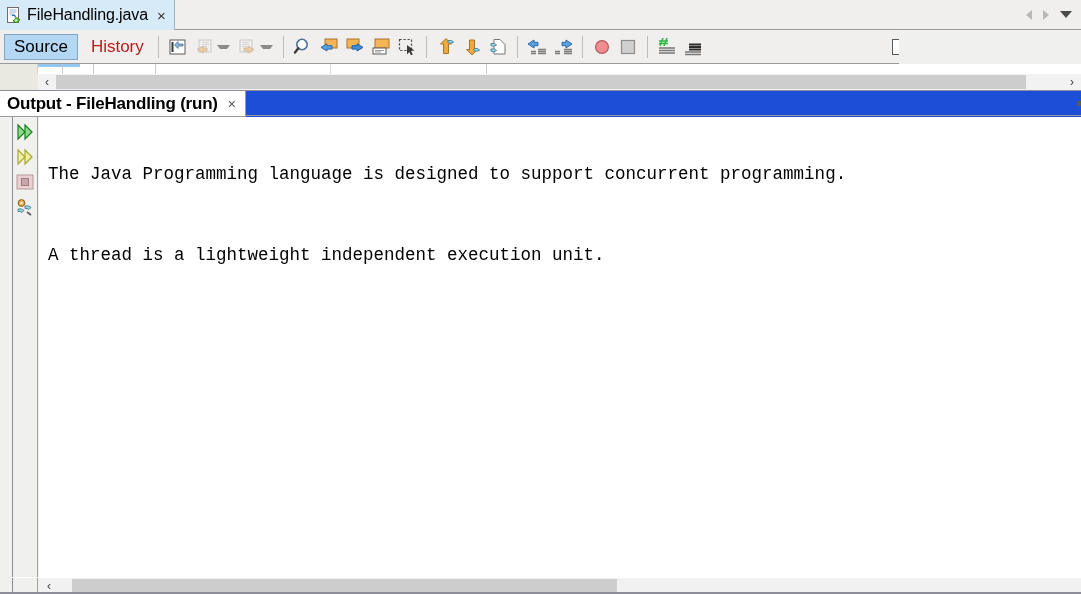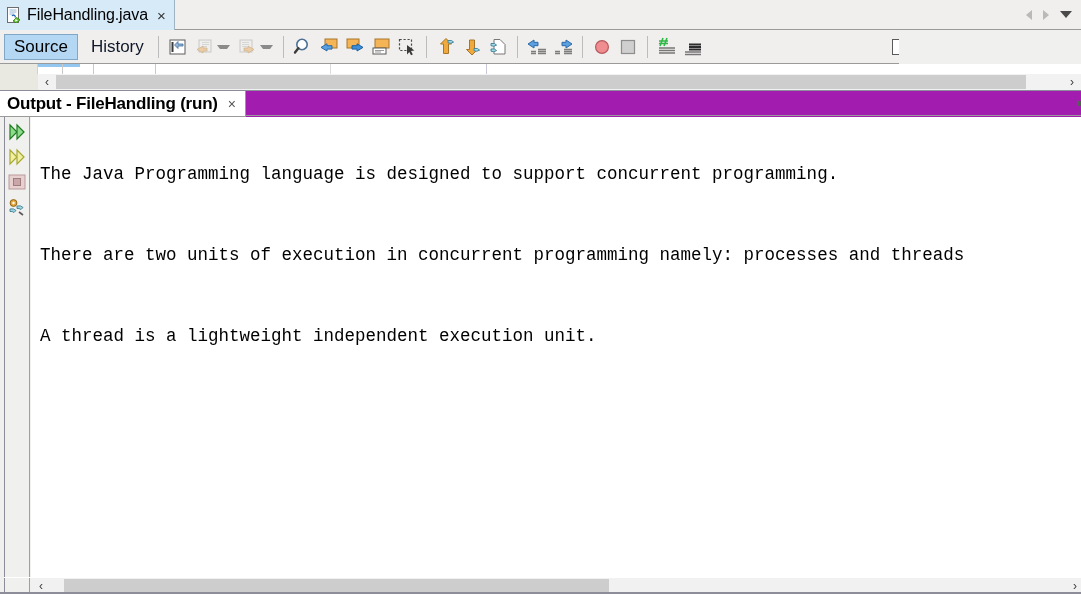--- a/index.html
+++ b/index.html
@@ -100,21 +100,21 @@
     background: #b4d7f4;
     border: 1px solid #7fa8c8;
     box-sizing: border-box;
   }
   .hist-tab {
     height: 26px;
     margin-left: 5px;
     padding: 0 8px;
     display: flex; align-items: center;
     font-size: 17px;
-    color: #0f172a;
+    color: #b91c1c;
     background: transparent;
     box-sizing: border-box;
   }
   .tb-sep {
     width: 1px; height: 22px;
     background: #bcbcbc;
     margin: 0 6px;
     flex: 0 0 1px;
   }
   .tb-btn {
@@ -207,21 +207,21 @@
     position: absolute;
     left: 0; top: 91px;
     width: 1081px; height: 503px;
     background: #f0f0ef;
     box-sizing: border-box;
   }
   .output-tabbar {
     position: absolute;
     left: 0; top: 0;
     width: 1081px; height: 26px;
-    background: #a21caf;
+    background: #1d4ed8;
     box-sizing: border-box;
   }
   .output-tab {
     position: absolute;
     left: 0; top: 0;
     height: 26px;
     display: flex; align-items: center;
     padding: 0 9px 0 7px;
     background: #ffffff;
     border: 1px solid #9a9a9a;
@@ -253,21 +253,21 @@
   .otab-far-right {
     position: absolute;
     right: 0; top: 10px;
     width: 4px; height: 5px;
     background: #5a5a5a;
   }
 
   
   .output-body {
     position: absolute;
-    left: 4px; top: 26px;
+    left: 12px; top: 26px;
     width: 987px; height: 477px;
     box-sizing: border-box;
   }
   .output-side {
     position: absolute;
     left: 0; top: 0;
     width: 26px; height: 460px;
     background: #f0f0ef;
     border-right: 1px solid #a0a0a0;
     border-left: 1px solid #8d8d99;
@@ -576,21 +576,20 @@
             <path d="M10 9 q4 -1 6 1.5 l-2 2 q-2 -1.6 -4 -1 z" fill="#9fd6e4" stroke="#3f7f90" stroke-width="0.9"></path>
             <path d="M3 12 q4 -1 6 1.5 l-2 2 q-2 -1.6 -4 -1 z" fill="#9fd6e4" stroke="#3f7f90" stroke-width="0.9"></path>
             <path d="M12 15 l4 3" stroke="#5a5a5a" stroke-width="1.6"></path>
           </svg>
         </div>
       </div>
 
       <div class="out-text-area">
         <div class="out-lines">
           <span class="out-line">The Java Programming language is designed to support concurrent programming.</span>
-          <span class="out-line">There are two units of execution in concurrent programming namely: processes and threads</span>
           <span class="out-line">A thread is a lightweight independent execution unit.</span>
           
           
           
           
           
           
           
           
           

